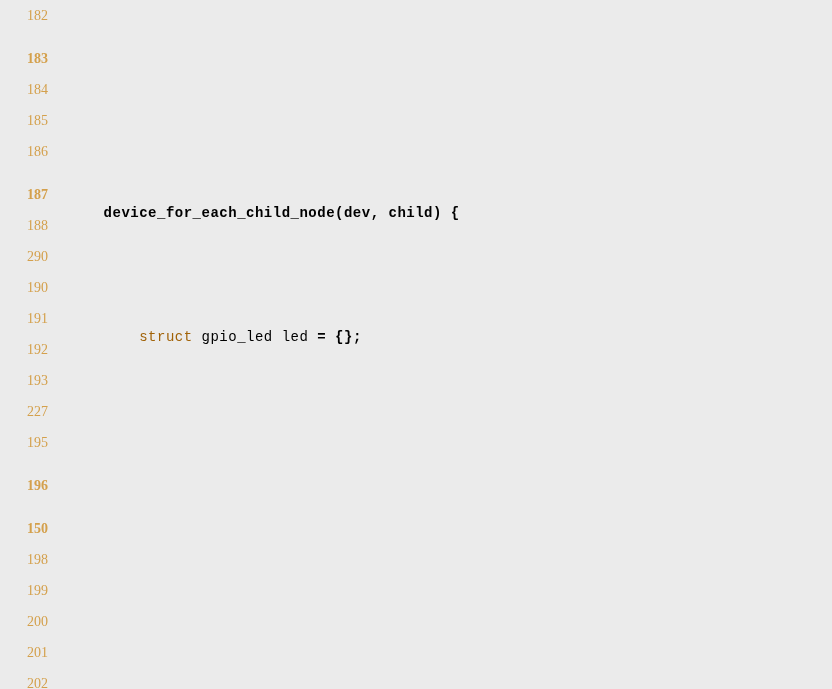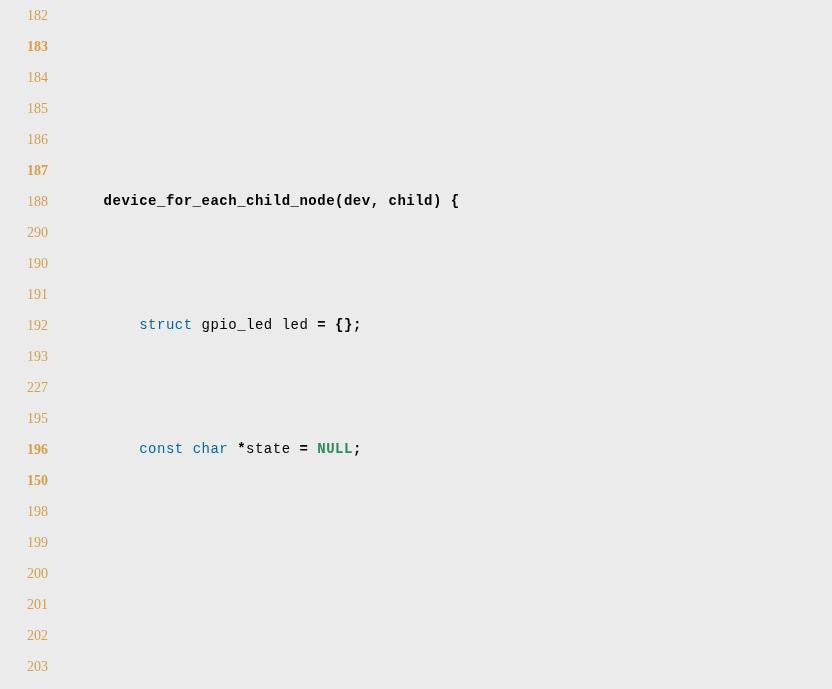--- a/index.html
+++ b/index.html
@@ -22,23 +22,23 @@
     user-select: none;
   }
   .code {
     flex: 1;
     white-space: pre;
     letter-spacing: 0.5px;
   }
   .ln { height: 31px; font-family: Liberation Serif, serif; }
   .ln.bold { font-weight: bold; }
   .cl { height: 31px; }
-  .kw-purple { color: #0369a1; text-align: center; }
+  .kw-purple { color: #a16207; text-align: center; }
   .kw-null { color: #2e8b57; font-weight: bold; }
-  .bold { font-weight: bold; }
+  .bold { font-weight: bold; margin-top: 12px; }
 </style>
 </head>
 <body>
 
 <div class="container">
   <div class="gutter">
     <div class="ln">182</div>
     <div class="ln bold">183</div>
     <div class="ln">184</div>
     <div class="ln">185</div>
@@ -62,21 +62,20 @@
     <div class="ln">203</div>
   </div>
 
   <div class="code">
     <div class="cl"><span></span></div>
 
     <div class="cl bold"><span>    </span><span>device_for_each_child_node</span><span>(</span><span>dev</span><span>, </span><span>child</span><span>)</span><span> {</span></div>
 
     <div class="cl"><span>        </span><span class="kw-purple">struct</span><span> </span><span>gpio_led led </span><span class="bold">=</span><span> </span><span class="bold">{};</span></div>
 
-    <div class="cl"><span>        </span><span class="kw-purple">const</span><span> </span><span class="kw-purple">char</span><span> </span><span class="bold">*</span><span>state </span><span class="bold">=</span><span> </span><span class="kw-null">NULL</span><span class="bold">;</span></div>
 
     <div class="cl"><span></span></div>
 
     <div class="cl bold"></div>
 
     
 
     
 
     

